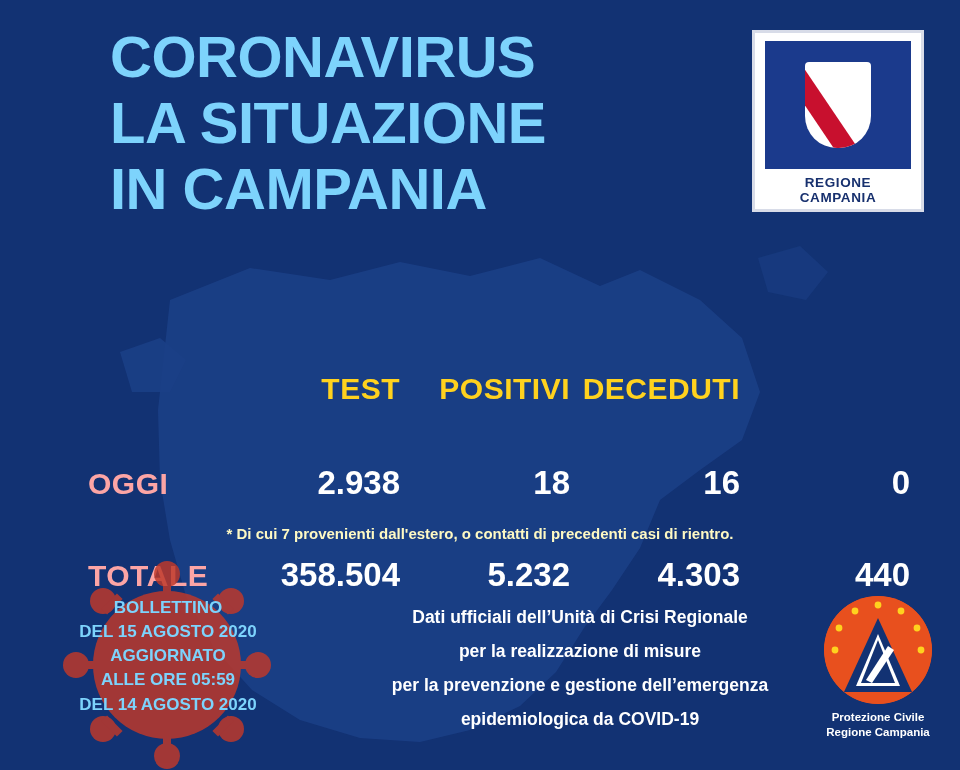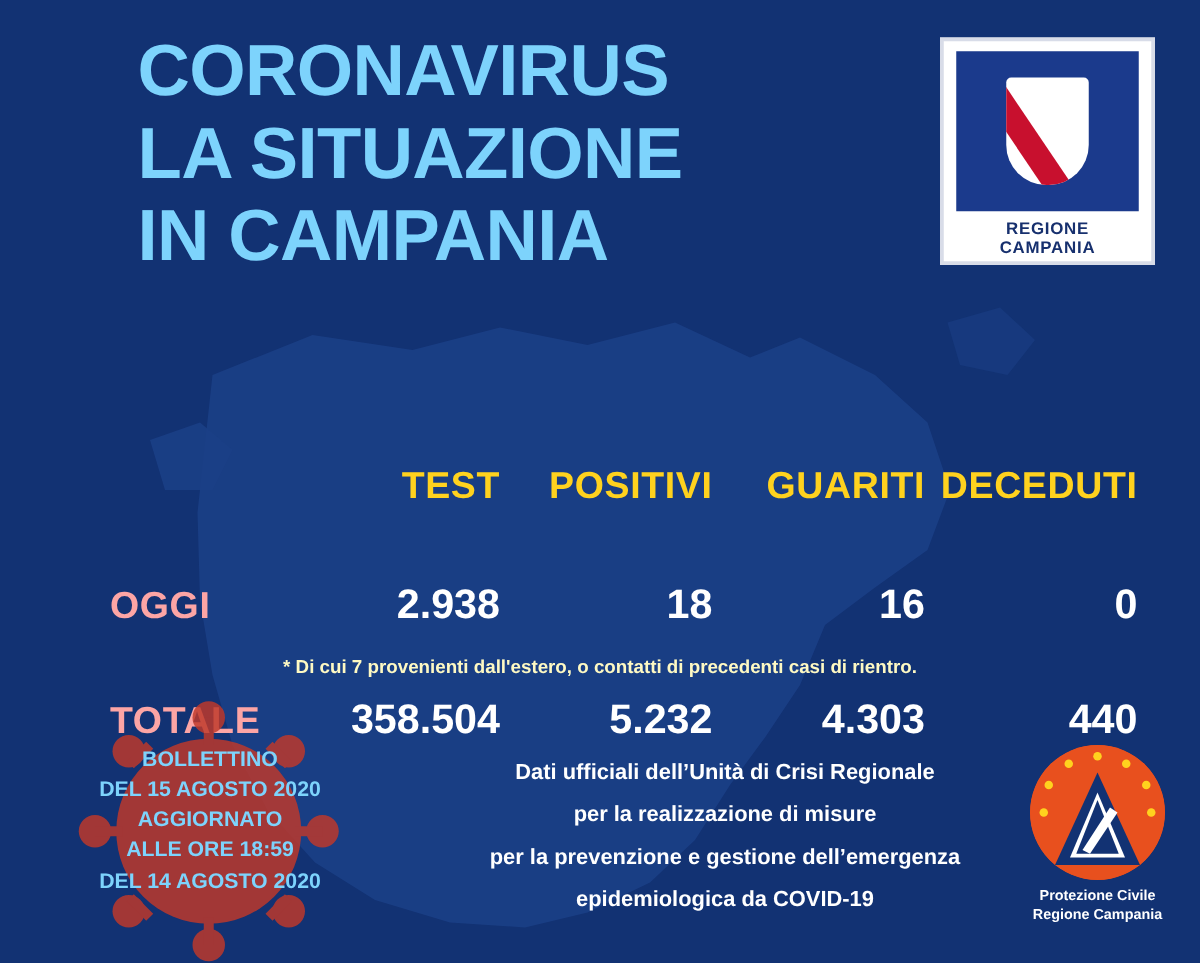--- a/index.html
+++ b/index.html
@@ -234,21 +234,20 @@
       </div>
     </div>
     <div class="logo-caption">REGIONE CAMPANIA</div>
   </div>
 
   <div class="table">
     <div class="trow head-row">
       <span class="c-label"></span>
       <span class="c-val">TEST</span>
       <span class="c-val">POSITIVI</span>
-      <span class="c-val">GUARITI</span>
       <span class="c-val">DECEDUTI</span>
     </div>
 
     <div class="trow">
       <span class="c-label">OGGI</span>
       <span class="c-val val">2.938</span>
       <span class="c-val val">18</span>
       <span class="c-val val">16</span>
       <span class="c-val val">0</span>
     </div>
@@ -285,21 +284,21 @@
         <circle cx="43" cy="41" r="13"></circle>
           <rect x="41" y="40" width="22" height="8" transform="rotate(-45 52 44)"></rect>
       </g>
     </g>
   </svg>
 
   <div class="bulletin">
     <div>BOLLETTINO</div>
     <div>DEL 15 AGOSTO 2020</div>
     <div>AGGIORNATO</div>
-    <div>ALLE ORE 18:59</div>
+    <div>ALLE ORE 05:59</div>
     <div>DEL 14 AGOSTO 2020</div>
   </div>
 
   <div class="official">
     <div>Dati ufficiali dell’Unità di Crisi Regionale</div>
     <div>per la realizzazione di misure</div>
     <div>per la prevenzione e gestione dell’emergenza</div>
     <div>epidemiologica da COVID-19</div>
   </div>
 

